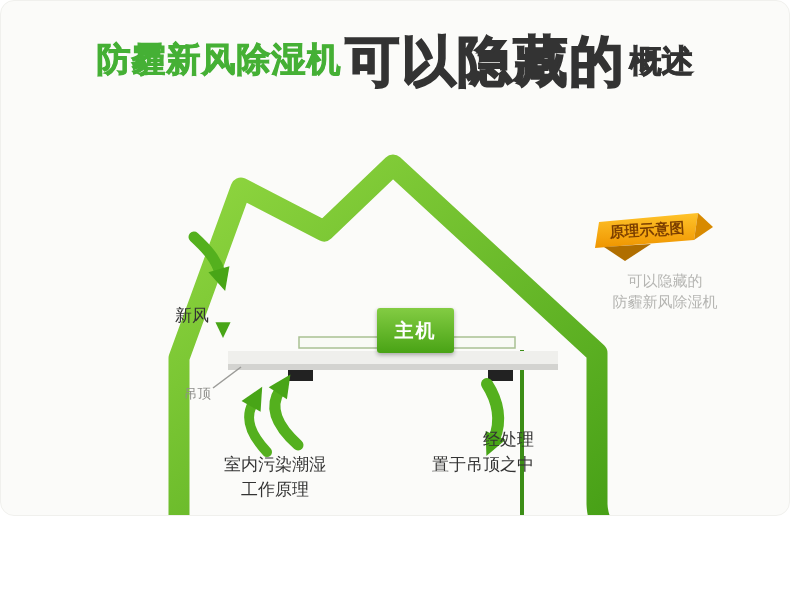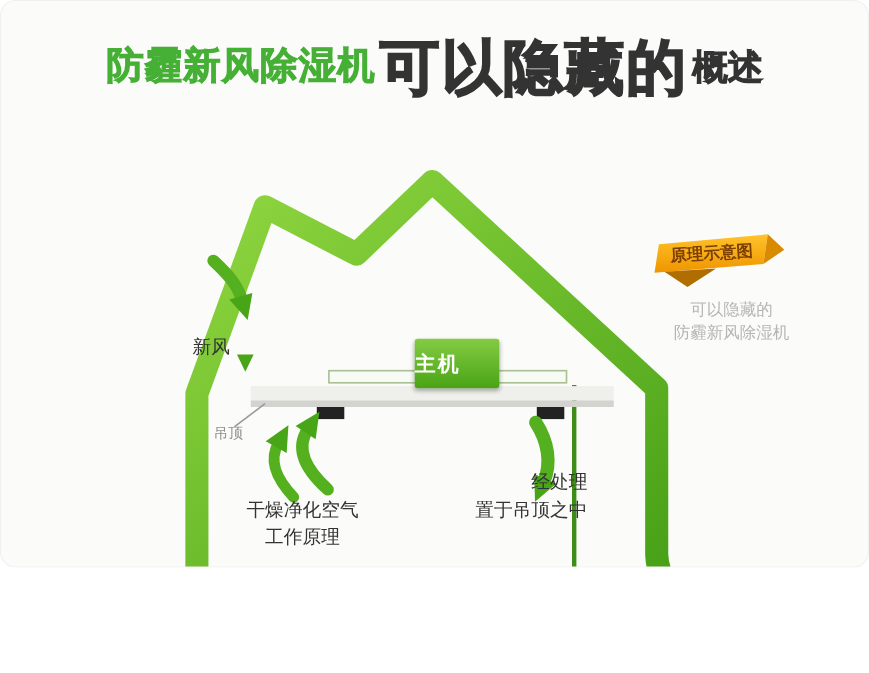--- a/index.html
+++ b/index.html
@@ -4,25 +4,25 @@
 <style>
   html,body{margin:0;padding:0;background:#ffffff;font-family:"DejaVu Sans","Liberation Sans",sans-serif;}
   .stage{position:relative;width:790px;height:516px;background:#fbfbf9;border-radius:14px;overflow:hidden;border:1px solid #f0f0ed;box-sizing:border-box;}
   .title{position:absolute;top:34px;left:0;width:100%;display:flex;justify-content:center;align-items:flex-end;gap:4px;}
   .t-brand{color:#45b035;font-size:34px;font-weight:bold;-webkit-text-stroke:1px #45b035;letter-spacing:1px;padding-bottom:6px;}
   .t-main{color:#333333;font-size:54px;font-weight:bold;-webkit-text-stroke:2px #333333;letter-spacing:2px;line-height:1;}
   .t-suffix{color:#333333;font-size:32px;font-weight:bold;-webkit-text-stroke:1px #333333;padding-bottom:5px;}
   .diagram{position:absolute;left:0;top:0;width:790px;height:612px;}
   .label{position:absolute;color:#333333;font-size:17px;}
   .lbl-fresh-air{left:166px;top:279px;width:50px;text-align:center;margin-top:24px;}
-  .lbl-ceiling{left:193px;top:384px;font-size:13.5px;color:#8f8f8c;}
+  .lbl-ceiling{left:183px;top:384px;font-size:13.5px;color:#8f8f8c;}
   .lbl-intake{left:195px;top:451px;width:158px;text-align:center;line-height:25px;}
   .lbl-output{left:381px;top:426px;width:152px;text-align:right;line-height:25px;}
   .lbl-drain{left:600px;top:531px;text-align:right;}
-  .unit{position:absolute;left:376px;top:307px;width:77px;height:45px;background:linear-gradient(180deg,#83cc43,#49a315);border-radius:3px;box-shadow:0 2px 4px rgba(0,0,0,0.3);display:flex;align-items:center;justify-content:flex-start;}
+  .unit{position:absolute;left:376px;top:307px;width:77px;height:45px;background:linear-gradient(180deg,#83cc43,#49a315);border-radius:3px;box-shadow:0 2px 4px rgba(0,0,0,0.3);display:flex;align-items:center;justify-content:center;}
   .unit span{color:#ffffff;font-size:19px;font-weight:bold;letter-spacing:2px;}
   .badge-label{position:absolute;left:594px;top:215px;width:104px;height:28px;line-height:28px;text-align:center;transform:rotate(-3.5deg);color:#7c3f00;font-size:15px;font-weight:bold;}
   .note{position:absolute;left:583px;top:270px;width:162px;text-align:center;color:#b5b5b2;font-size:15px;line-height:21px;}
 </style>
 </head>
 <body>
 
 <div class="stage">
 
   <div class="title">
@@ -90,21 +90,21 @@
   </svg>
 
   <div class="unit">
     <span>主机</span>
   </div>
 
   <div class="label lbl-fresh-air">新风</div>
   <div class="label lbl-ceiling">吊顶</div>
 
   <div class="label lbl-intake">
-    <div>干燥净化空气</div>
+    <div>室内污染潮湿</div>
     <div>工作原理</div>
   </div>
 
   <div class="label lbl-output">
     <div>经处理</div>
     <div>置于吊顶之中</div>
   </div>
 
   <div class="label lbl-drain">排水</div>
 

